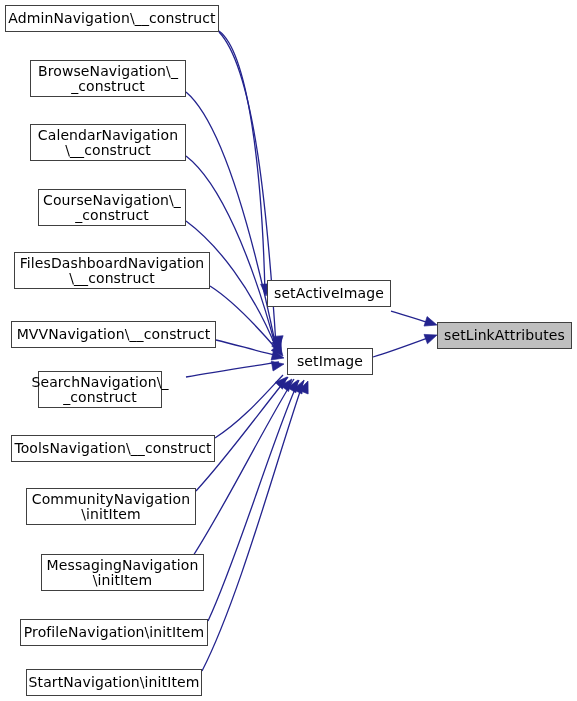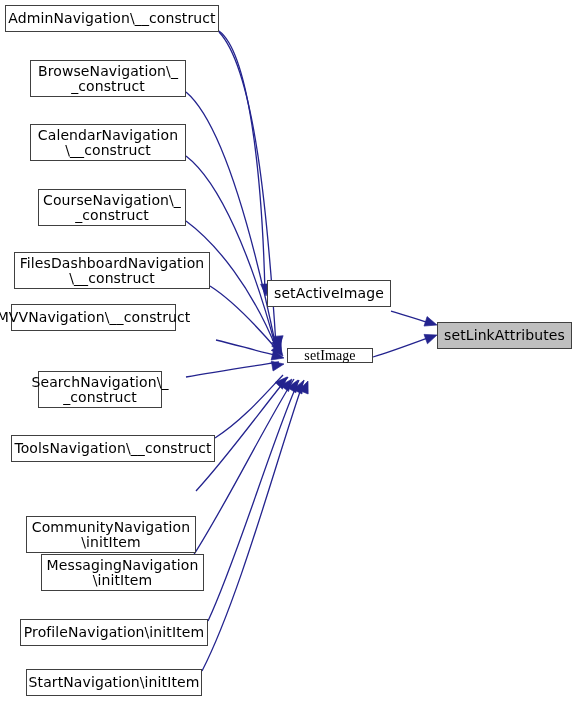--- a/index.html
+++ b/index.html
@@ -96,28 +96,28 @@
   <div id="nodes-layer">
       <div class="gnode" style="left: 5px; top: 5px; width: 214px; height: 27px;">AdminNavigation\__construct</div>
       <div class="gnode" style="left: 30px; top: 60px; width: 156px; height: 37px;">BrowseNavigation\_
 _construct</div>
       <div class="gnode" style="left: 30px; top: 124px; width: 156px; height: 37px;">CalendarNavigation
 \__construct</div>
       <div class="gnode" style="left: 38px; top: 189px; width: 148px; height: 37px;">CourseNavigation\_
 _construct</div>
       <div class="gnode" style="left: 14px; top: 252px; width: 196px; height: 37px;">FilesDashboardNavigation
 \__construct</div>
-      <div class="gnode" style="left: 11px; top: 304px; width: 165px; height: 27px;">MVVNavigation\__construct</div>
+      <div class="gnode" style="left: 11px; top: 321px; width: 205px; height: 27px;">MVVNavigation\__construct</div>
       <div class="gnode" style="left: 38px; top: 371px; width: 124px; height: 37px;">SearchNavigation\_
 _construct</div>
       <div class="gnode" style="left: 11px; top: 435px; width: 204px; height: 27px; text-align: center;">ToolsNavigation\__construct</div>
-      <div class="gnode" style="left: 26px; top: 488px; width: 170px; height: 37px; margin-top: 28px;">CommunityNavigation
+      <div class="gnode" style="left: 26px; top: 488px; width: 170px; height: 37px;">CommunityNavigation
 \initItem</div>
       <div class="gnode" style="left: 30px; top: 554px; width: 163px; height: 37px; margin-left: 11px;">MessagingNavigation
 \initItem</div>
       <div class="gnode" style="left: 20px; top: 619px; width: 188px; height: 27px;">ProfileNavigation\initItem</div>
       <div class="gnode" style="left: 26px; top: 669px; width: 176px; height: 27px;">StartNavigation\initItem</div>
       <div class="gnode" style="left: 267px; top: 280px; width: 124px; height: 27px;">setActiveImage</div>
-      <div class="gnode" style="left: 287px; top: 348px; width: 86px; height: 15px; font-family: Liberation Serif, serif;">setImage</div>
+      <div class="gnode" style="left: 287px; top: 348px; width: 86px; height: 27px;">setImage</div>
       <div class="gnode highlight" style="left: 437px; top: 322px; width: 135px; height: 27px;">setLinkAttributes</div>
     </div>
 
 </div>
 
 </body></html>

